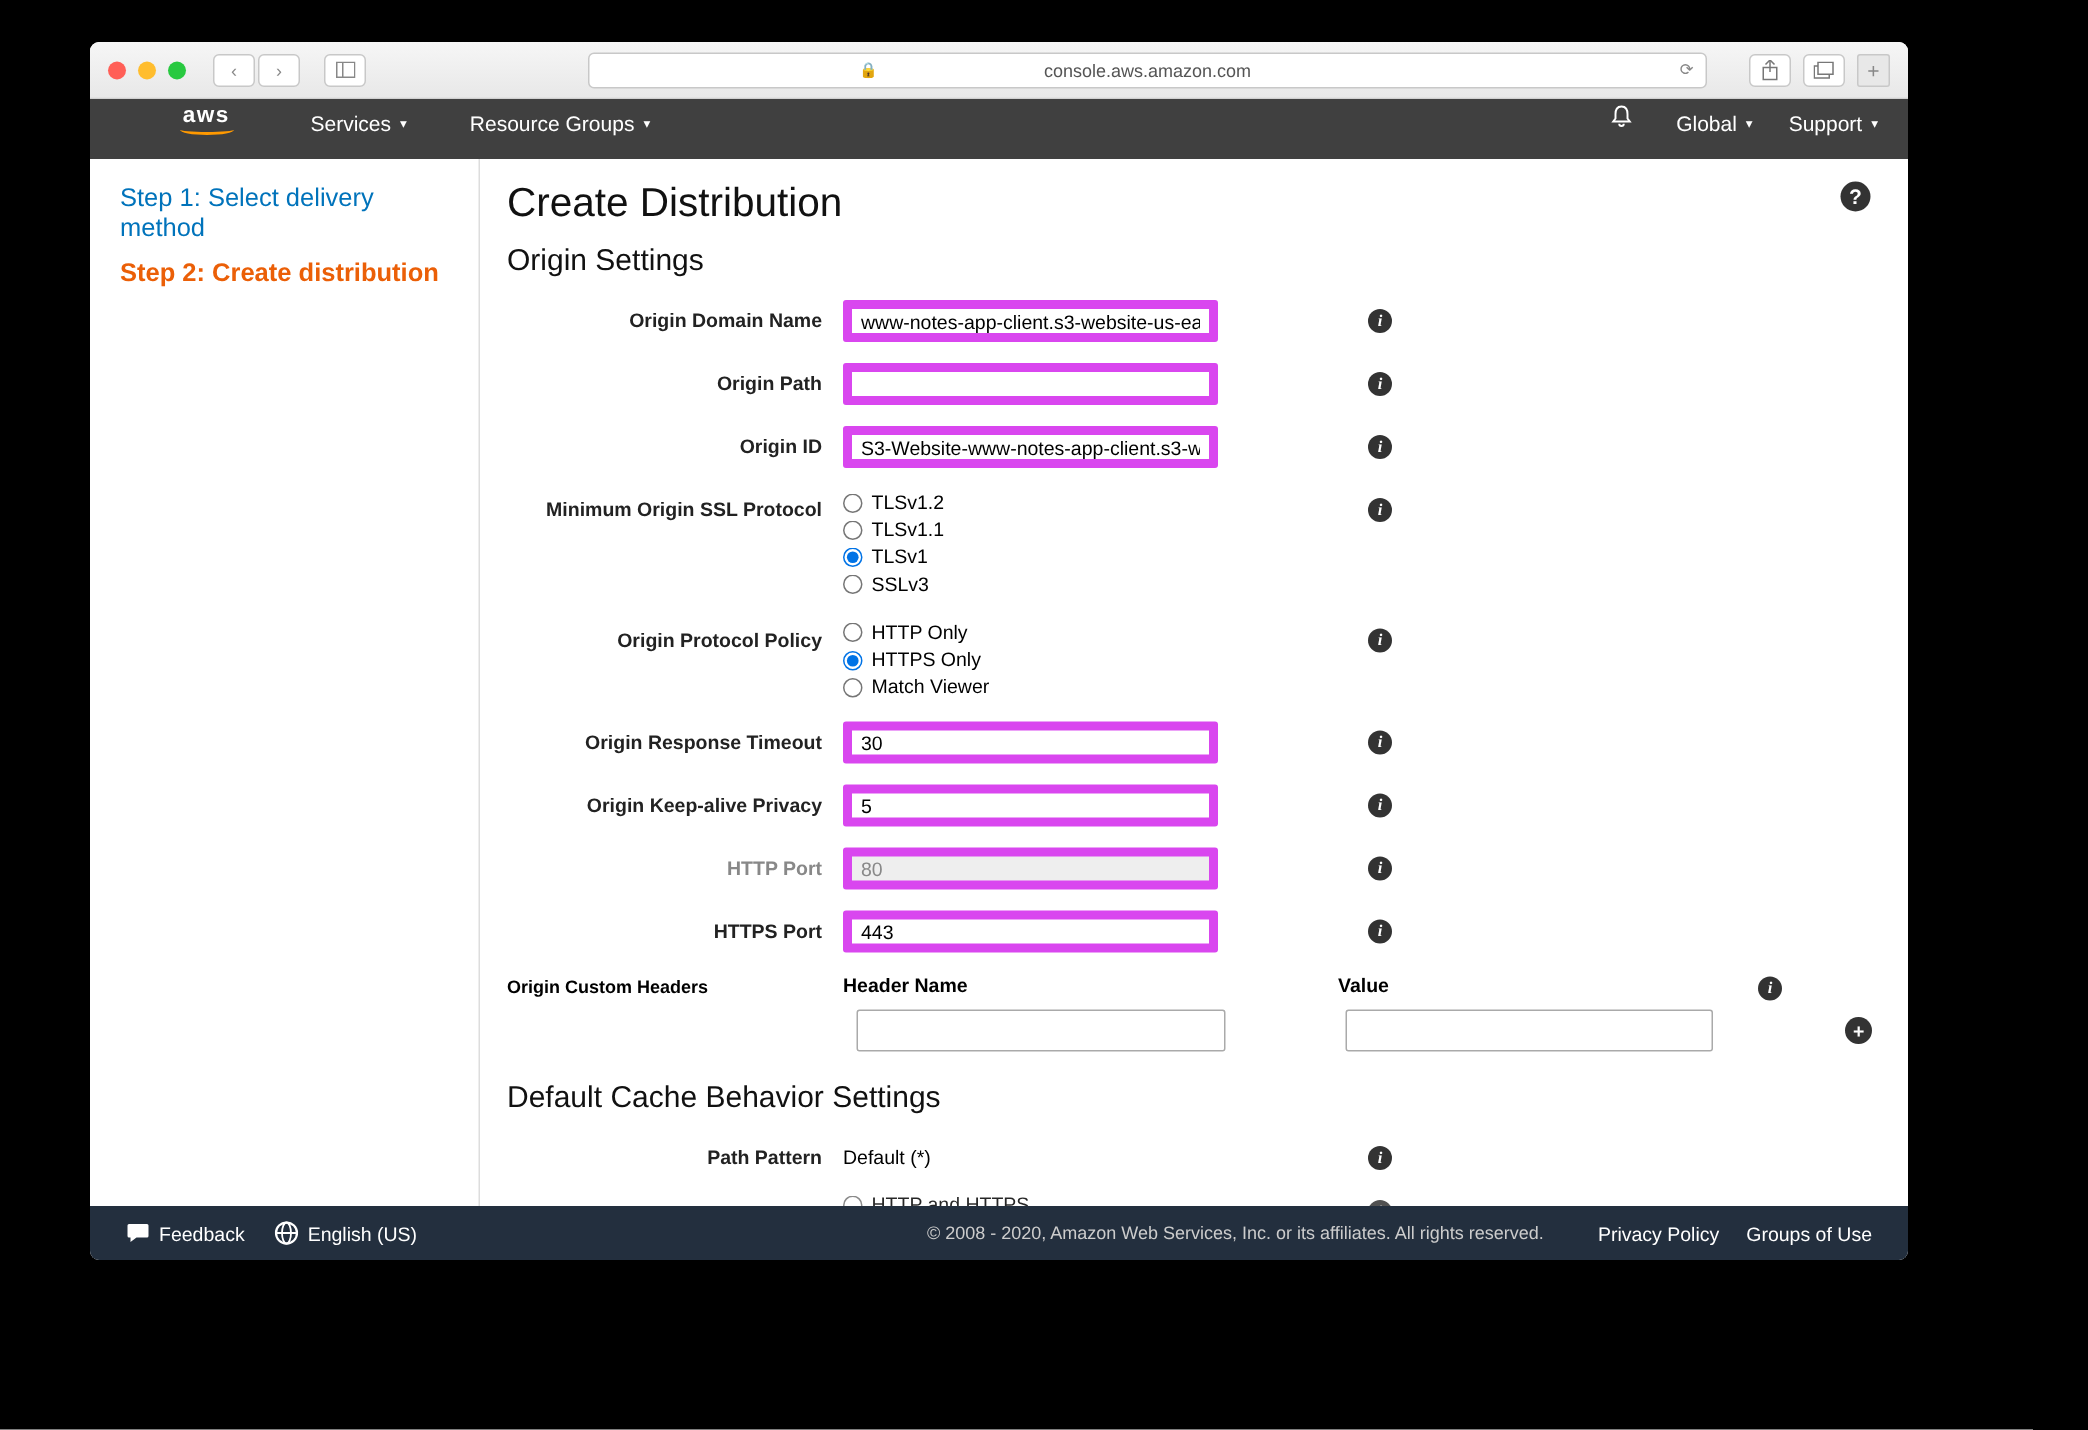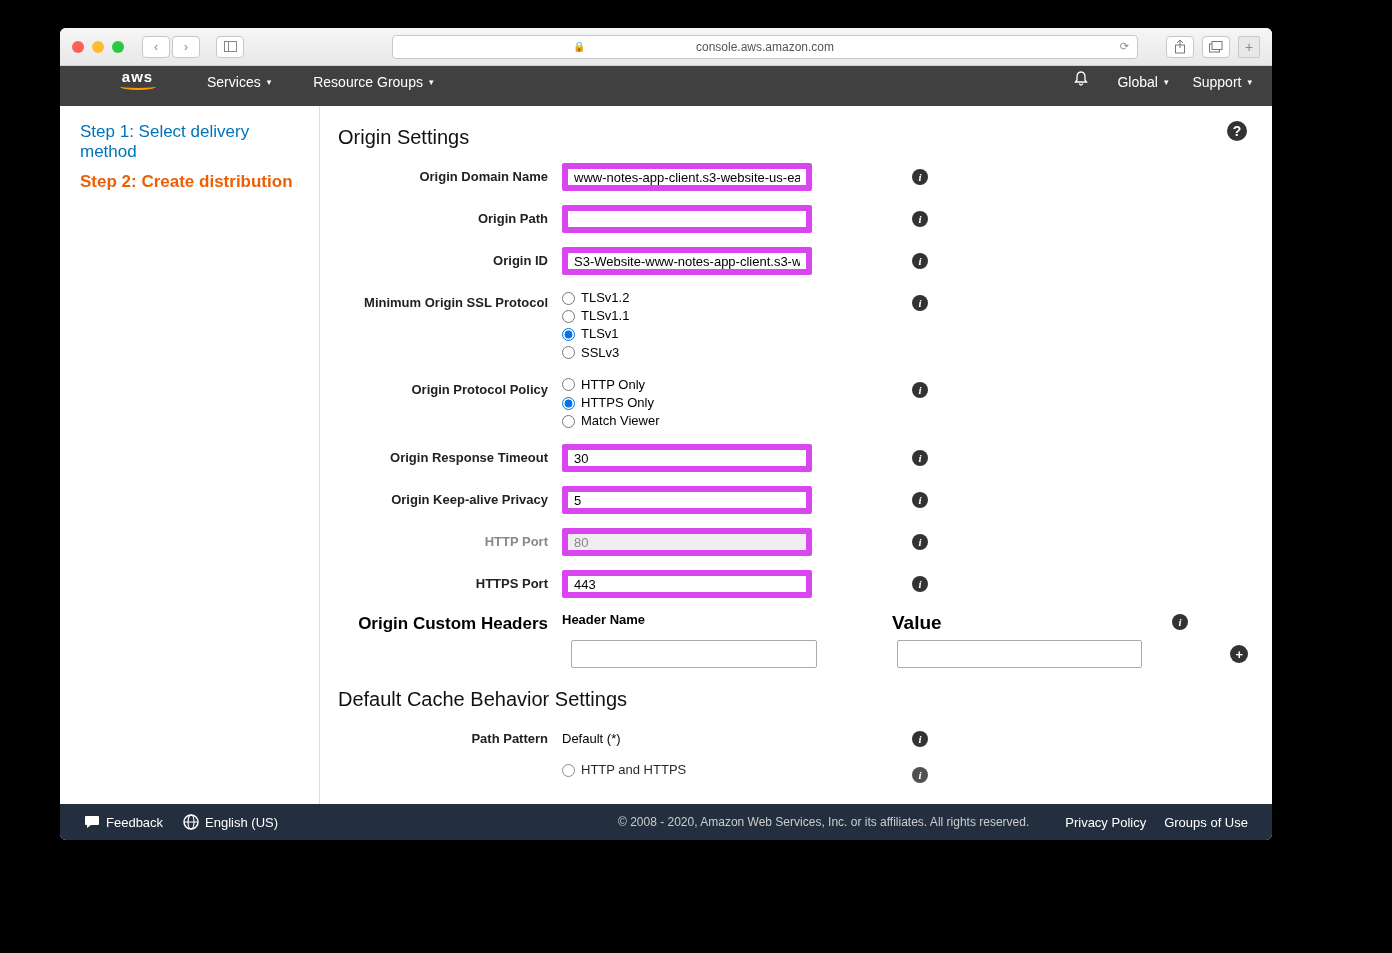--- a/index.html
+++ b/index.html
@@ -46,23 +46,23 @@
 .form-row .info { margin-left:100px; padding-top:4px; }
 .info-i { width:16px; height:16px; background:#333; color:#fff; border-radius:50%; display:inline-flex; align-items:center; justify-content:center; font-size:11px; font-weight:700; font-style:italic; font-family:Georgia,serif; }
 .ctrl input[type=text] { width:100%; height:28px; border:6px solid #d946ef; border-radius:2px; padding:0 6px; font-size:13px; }
 .ctrl input[type=text]:disabled { background:#eee; color:#888; }
 .radios { font-size:13px; line-height:1.4; }
 .radios label { display:flex; align-items:center; gap:6px; }
 .radios input[type=radio] { margin:0; accent-color:#0073e6; }
 .static-val { font-size:13px; padding-top:6px; }
 
 .custom-headers-row { display:flex; align-items:flex-start; margin-bottom:6px; }
-.custom-headers-row .lbl { width:224px; text-align:right; padding-right:14px; font-size:17px; font-weight:700; padding-top:2px; }
+.custom-headers-row .lbl { width:224px; padding-right:14px; font-size:12px; font-weight:700; padding-top:2px; }
 .ch-name-col { width:250px; font-size:13px; font-weight:700; }
-.ch-val-col { width:250px; margin-left:80px; font-size:19px; font-weight:700; }
+.ch-val-col { width:250px; margin-left:80px; font-size:13px; font-weight:700; }
 .ch-info { margin-left:30px; }
 .ch-inputs { display:flex; margin-bottom:20px; align-items:center; }
 .ch-inputs .sp { width:238px; }
 .ch-inputs input { height:28px; border:1px solid #aaa; border-radius:2px; padding:0 6px; font-size:13px; }
 .ch-inputs .in1 { width:250px; }
 .ch-inputs .in2 { width:250px; margin-left:80px; }
 .add-plus { margin-left:88px; width:18px; height:18px; background:#333; color:#fff; border-radius:50%; display:flex; align-items:center; justify-content:center; font-size:13px; font-weight:700; }
 
 .footer { height:36px; background:#232f3e; display:flex; align-items:center; padding:0 24px; color:#fff; font-size:13px; }
 .footer .fb { display:flex; align-items:center; gap:6px; margin-right:20px; }
@@ -152,20 +152,21 @@
     </div>
 
     <div class="main">
       <div class="help-corner">
         <svg width="22" height="22" viewBox="0 0 22 22">
             <circle cx="11" cy="11" r="10" fill="#333"></circle>
             <text x="11" y="16" text-anchor="middle" fill="#fff" font-size="14" font-weight="700">?</text>
           </svg>
       </div>
 
+      <h1>Create Distribution</h1>
       <h2>Origin Settings</h2>
 
       <div class="form-row">
         <div class="lbl">Origin Domain Name</div>
         <div class="ctrl"><input type="text" value="www-notes-app-client.s3-website-us-ea" style=""></div>
         <div class="info"><span class="info-i">i</span></div>
       </div>
 
       <div class="form-row">
         <div class="lbl">Origin Path</div>

